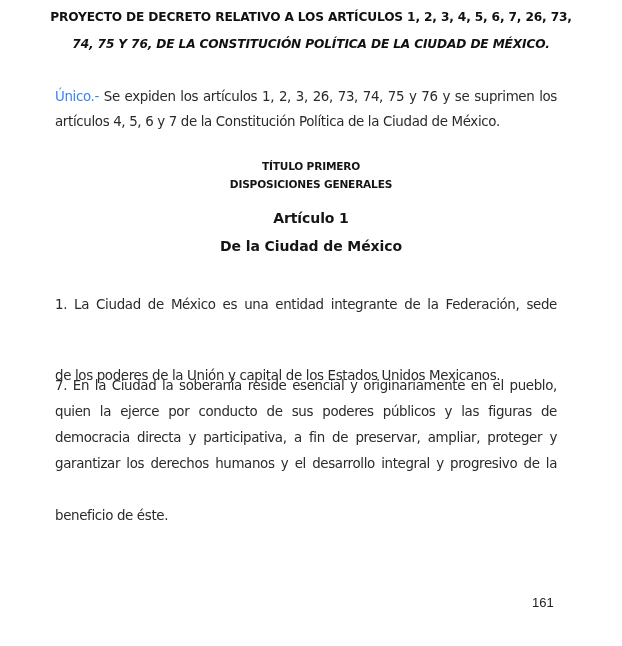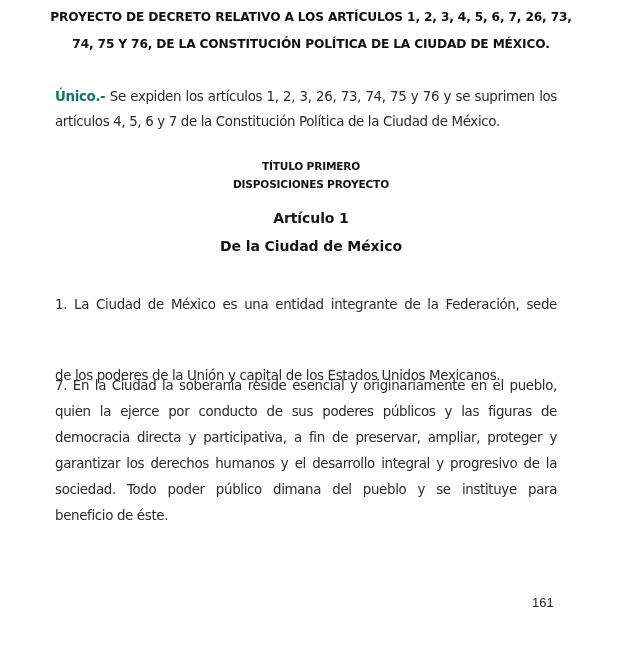--- a/index.html
+++ b/index.html
@@ -6,44 +6,43 @@
     body { width: 622px; height: 646px; position: relative; overflow: hidden; color: #1a1a1a; font-family: "DejaVu Sans", sans-serif; }
     .page { position: absolute; left: 0; top: 0; width: 622px; height: 646px; background: #fff; }
     .line { position: absolute; white-space: nowrap; }
     .center { left: 0; width: 622px; text-align: center; }
     .title { font-weight: bold; font-size: 12.2px; letter-spacing: -0.15px; color: #111; }
     .body { font-size: 13.4px; color: #2a2a2a; letter-spacing: -0.35px; }
     .just { left: 55px; width: 502px; text-align: justify; text-align-last: justify; }
     .left { left: 55px; }
     .heading-small { font-weight: bold; font-size: 10.6px; color: #151515; letter-spacing: -0.2px; }
     .heading-art { font-weight: bold; font-size: 14px; color: #151515; letter-spacing: -0.1px; }
-    .bold { font-weight: bold; color: #0f766e; }
+    .bold { font-weight: normal; color: #3b82f6; }
     .pagenum { position: absolute; left: 532px; top: 595px; font-family: "Liberation Sans", sans-serif; font-weight: normal; font-size: 13px; color: #222; }
   </style>
 </head>
 <body>
 
 <div class="page">
 
   <div class="line center title" style="top:10px;">PROYECTO DE DECRETO RELATIVO A LOS ARTÍCULOS 1, 2, 3, 4, 5, 6, 7, 26, 73,</div>
-  <div class="line center title" style="top:37px;">74, 75 Y 76, DE LA CONSTITUCIÓN POLÍTICA DE LA CIUDAD DE MÉXICO.</div>
+  <div class="line center title" style="top:37px;font-style:italic;">74, 75 Y 76, DE LA CONSTITUCIÓN POLÍTICA DE LA CIUDAD DE MÉXICO.</div>
 
   <div class="line just body" style="top:89px;"><span class="bold">Único.-</span><span> Se expiden los artículos 1, 2, 3, 26, 73, 74, 75 y 76 y se suprimen los</span></div>
   <div class="line left body" style="top:114px;">artículos 4, 5, 6 y 7 de la Constitución Política de la Ciudad de México.</div>
 
   <div class="line center heading-small" style="top:160px;">TÍTULO PRIMERO</div>
-  <div class="line center heading-small" style="top:178px;">DISPOSICIONES PROYECTO</div>
+  <div class="line center heading-small" style="top:178px;">DISPOSICIONES GENERALES</div>
 
   <div class="line center heading-art" style="top:210px;">Artículo 1</div>
   <div class="line center heading-art" style="top:238px;">De la Ciudad de México</div>
 
   <div class="line just body" style="top:297px;">1. La Ciudad de México es una entidad integrante de la Federación, sede</div>
   <div class="line left body" style="top:324px;margin-top:44px;">de los poderes de la Unión y capital de los Estados Unidos Mexicanos.</div>
 
   <div class="line just body" style="top:378px;">7. En la Ciudad la soberanía reside esencial y originariamente en el pueblo,</div>
   <div class="line just body" style="top:404px;">quien la ejerce por conducto de sus poderes públicos y las figuras de</div>
   <div class="line just body" style="top:456px;">garantizar los derechos humanos y el desarrollo integral y progresivo de la</div>
   <div class="line just body" style="top:430px;">democracia directa y participativa, a fin de preservar, ampliar, proteger y</div>
-  <div class="line just body" style="top:482px;">sociedad. Todo poder público dimana del pueblo y se instituye para</div>
   <div class="line left body" style="top:508px;">beneficio de éste.</div>
 
   <div class="pagenum">161</div>
 </div>
 
 </body></html>

